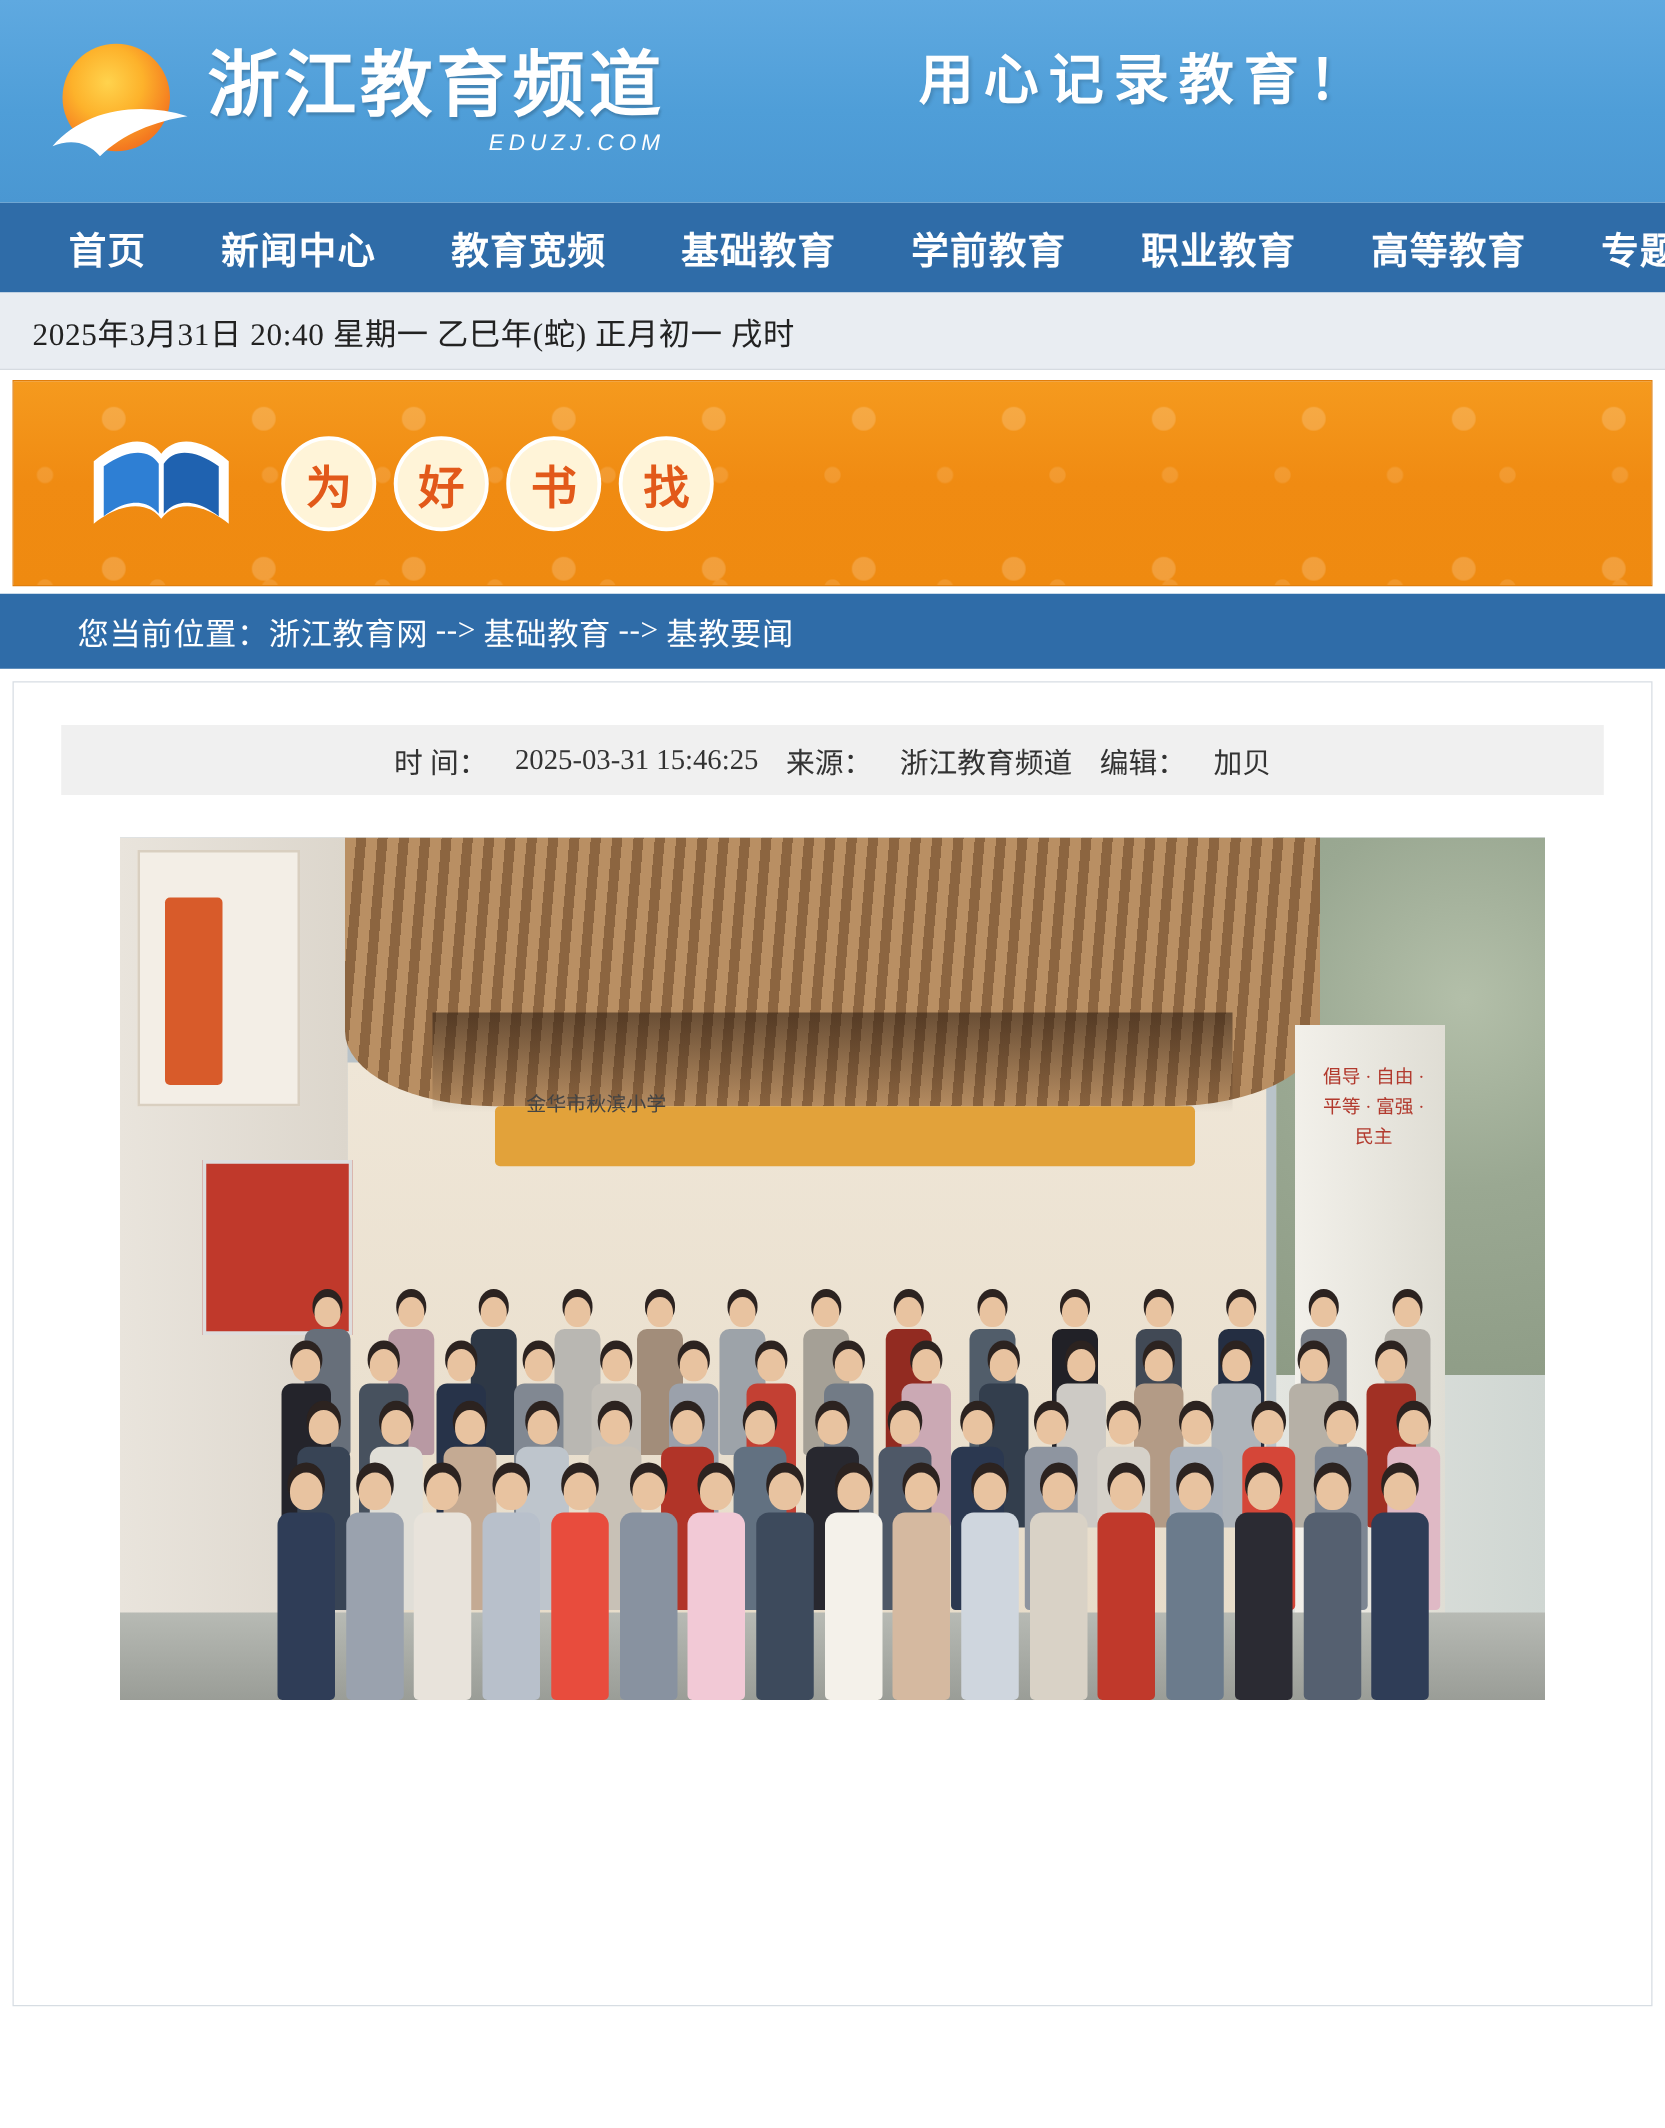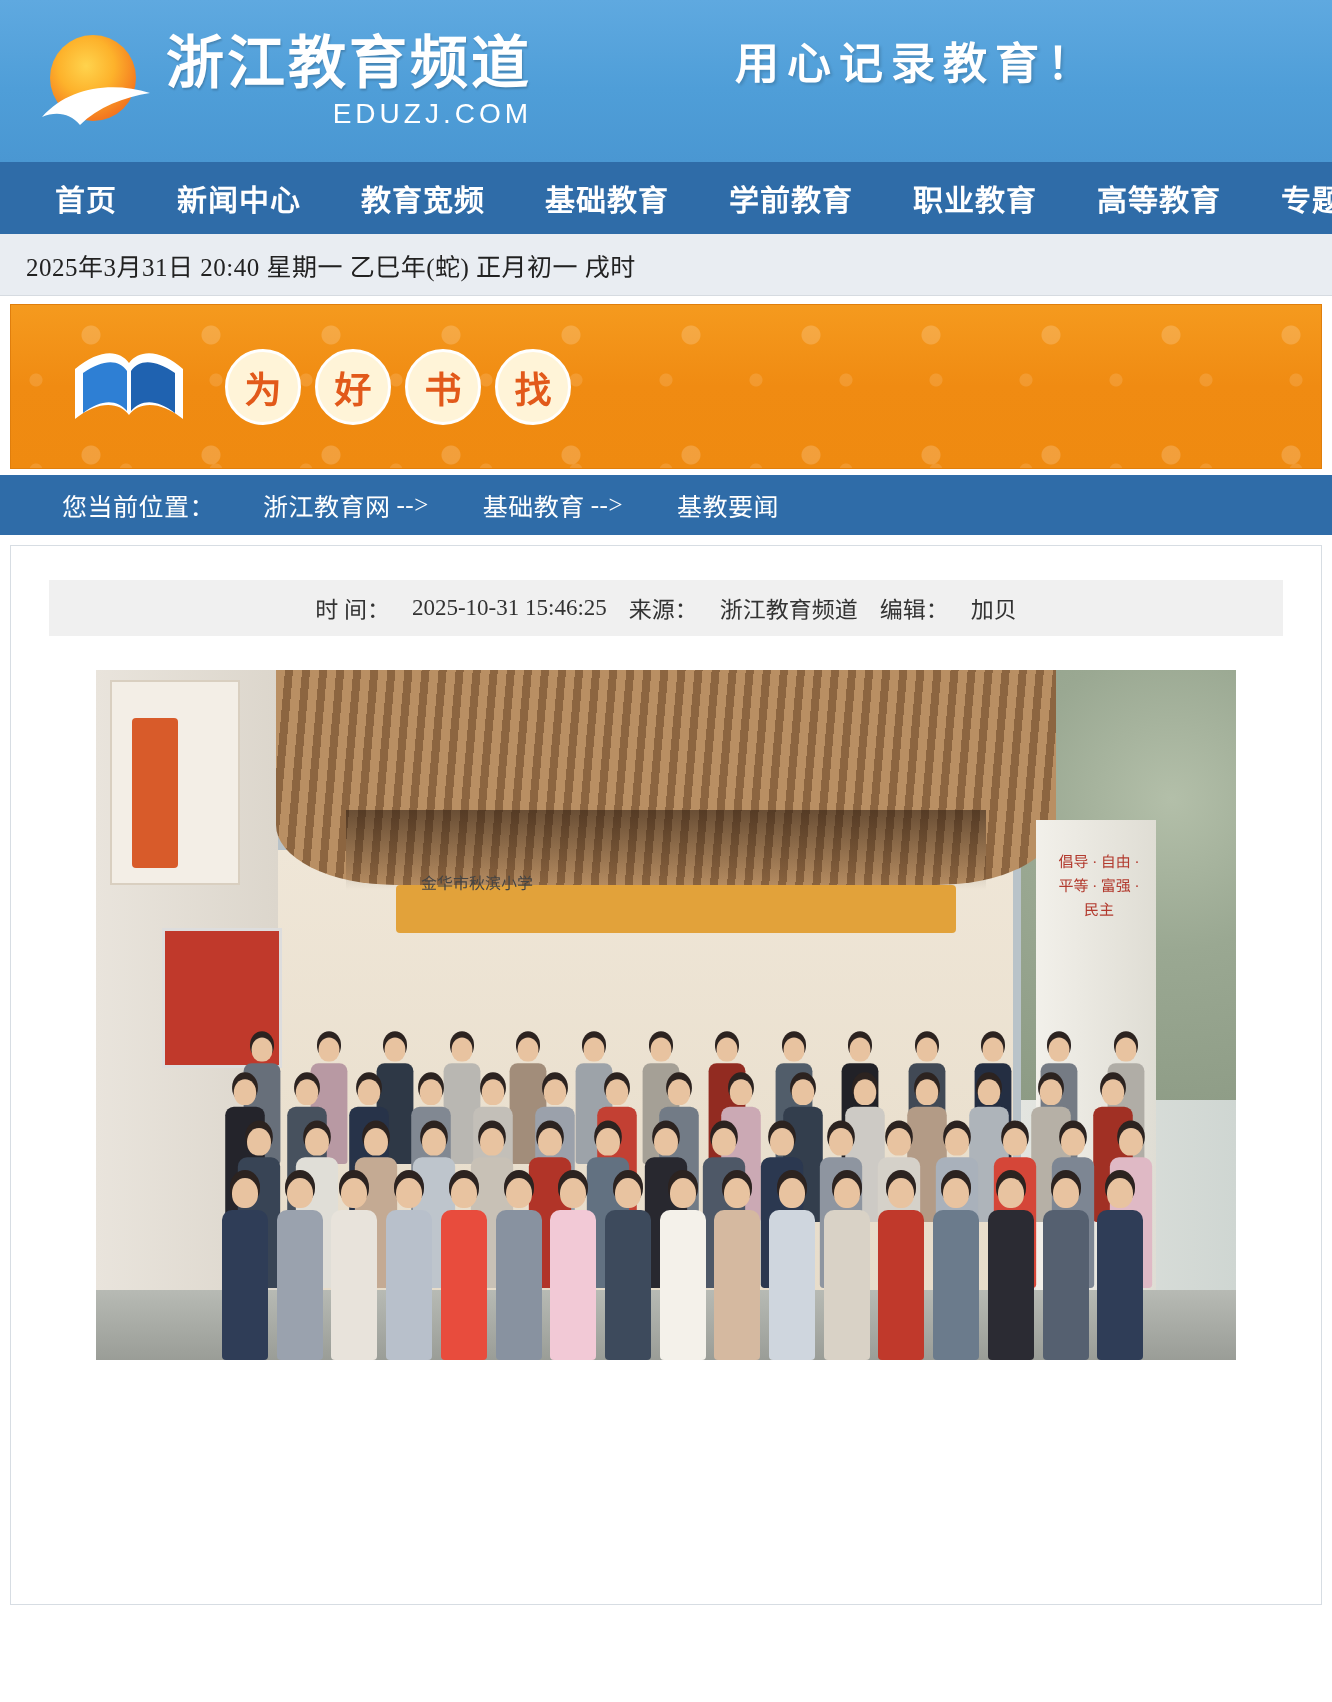--- a/index.html
+++ b/index.html
@@ -56,24 +56,25 @@
     font-family: "Liberation Serif", "DejaVu Serif", serif;
     font-weight: bold;
     font-size: 58px;
     color: #ffffff;
     letter-spacing: 3px;
     text-shadow: 1px 2px 2px rgba(0,0,0,.18);
   }
   .logo-en {
     margin-top: 7px;
     font-family: "Liberation Sans", sans-serif;
-    font-size: 28px;
+    font-size: 18px;
     color: #ffffff;
     letter-spacing: 4px;
     text-align: right;
+    font-style: italic;
   }
   .masthead-slogan {
     position: absolute;
     left: 735px;
     top: 28px;
     font-family: "Liberation Serif", "DejaVu Serif", serif;
     font-weight: bold;
     font-size: 44px;
     color: #ffffff;
     letter-spacing: 8px;
@@ -181,21 +182,21 @@
     height: 60px;
     background: #2f6ca8;
     display: flex;
     align-items: center;
     padding-left: 62px;
     color: #ffffff;
     font-size: 25px;
     letter-spacing: .5px;
   }
   .crumb-sep { margin: 0 6px; }
-  .crumb-link { color: #ffffff; text-decoration: none; cursor: pointer; margin-left: 48px; }
+  .crumb-link { color: #ffffff; text-decoration: none; cursor: pointer; }
 
   
   .article-card {
     margin: 10px 10px 0 10px;
     border: 1px solid #d7dde3;
     background: #ffffff;
     padding: 34px 38px 20px 38px;
     min-height: 1060px;
   }
   .article-title {
@@ -367,21 +368,21 @@
   <span class="crumb-sep">--&gt;</span>
   <a class="crumb-link">基础教育</a>
   <span class="crumb-sep">--&gt;</span>
   <a class="crumb-link">基教要闻</a>
 </div>
 
 <div class="article-card">
 
   <div class="meta-bar">
     <span>时 间：</span>
-    <span>2025-10-31 15:46:25</span>
+    <span>2025-03-31 15:46:25</span>
     <span>来源：</span>
     <span>浙江教育频道</span>
     <span>编辑：</span>
     <span>加贝</span>
   </div>
 
 
   <div class="photo">
     <div class="ph-wall-left"></div>
     <div class="ph-wall-right"></div>

